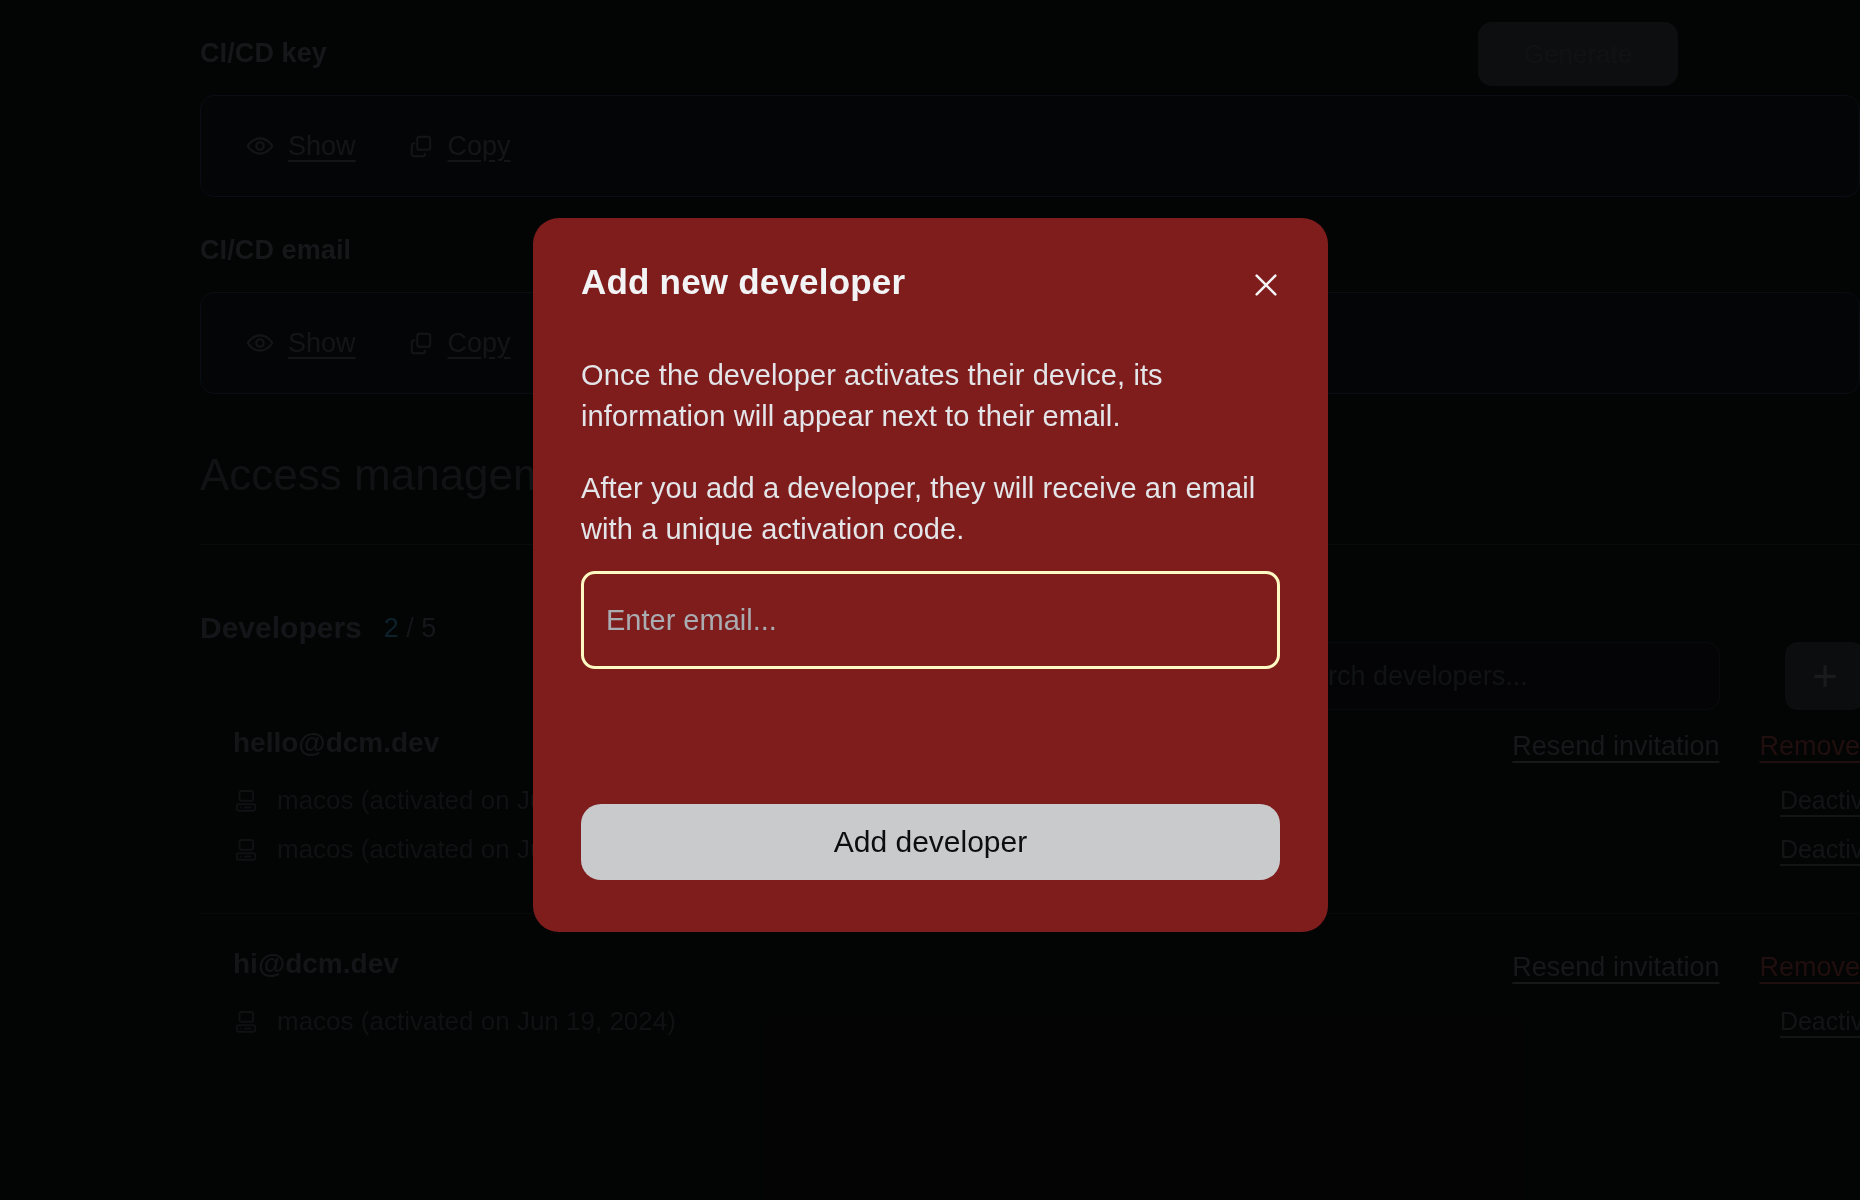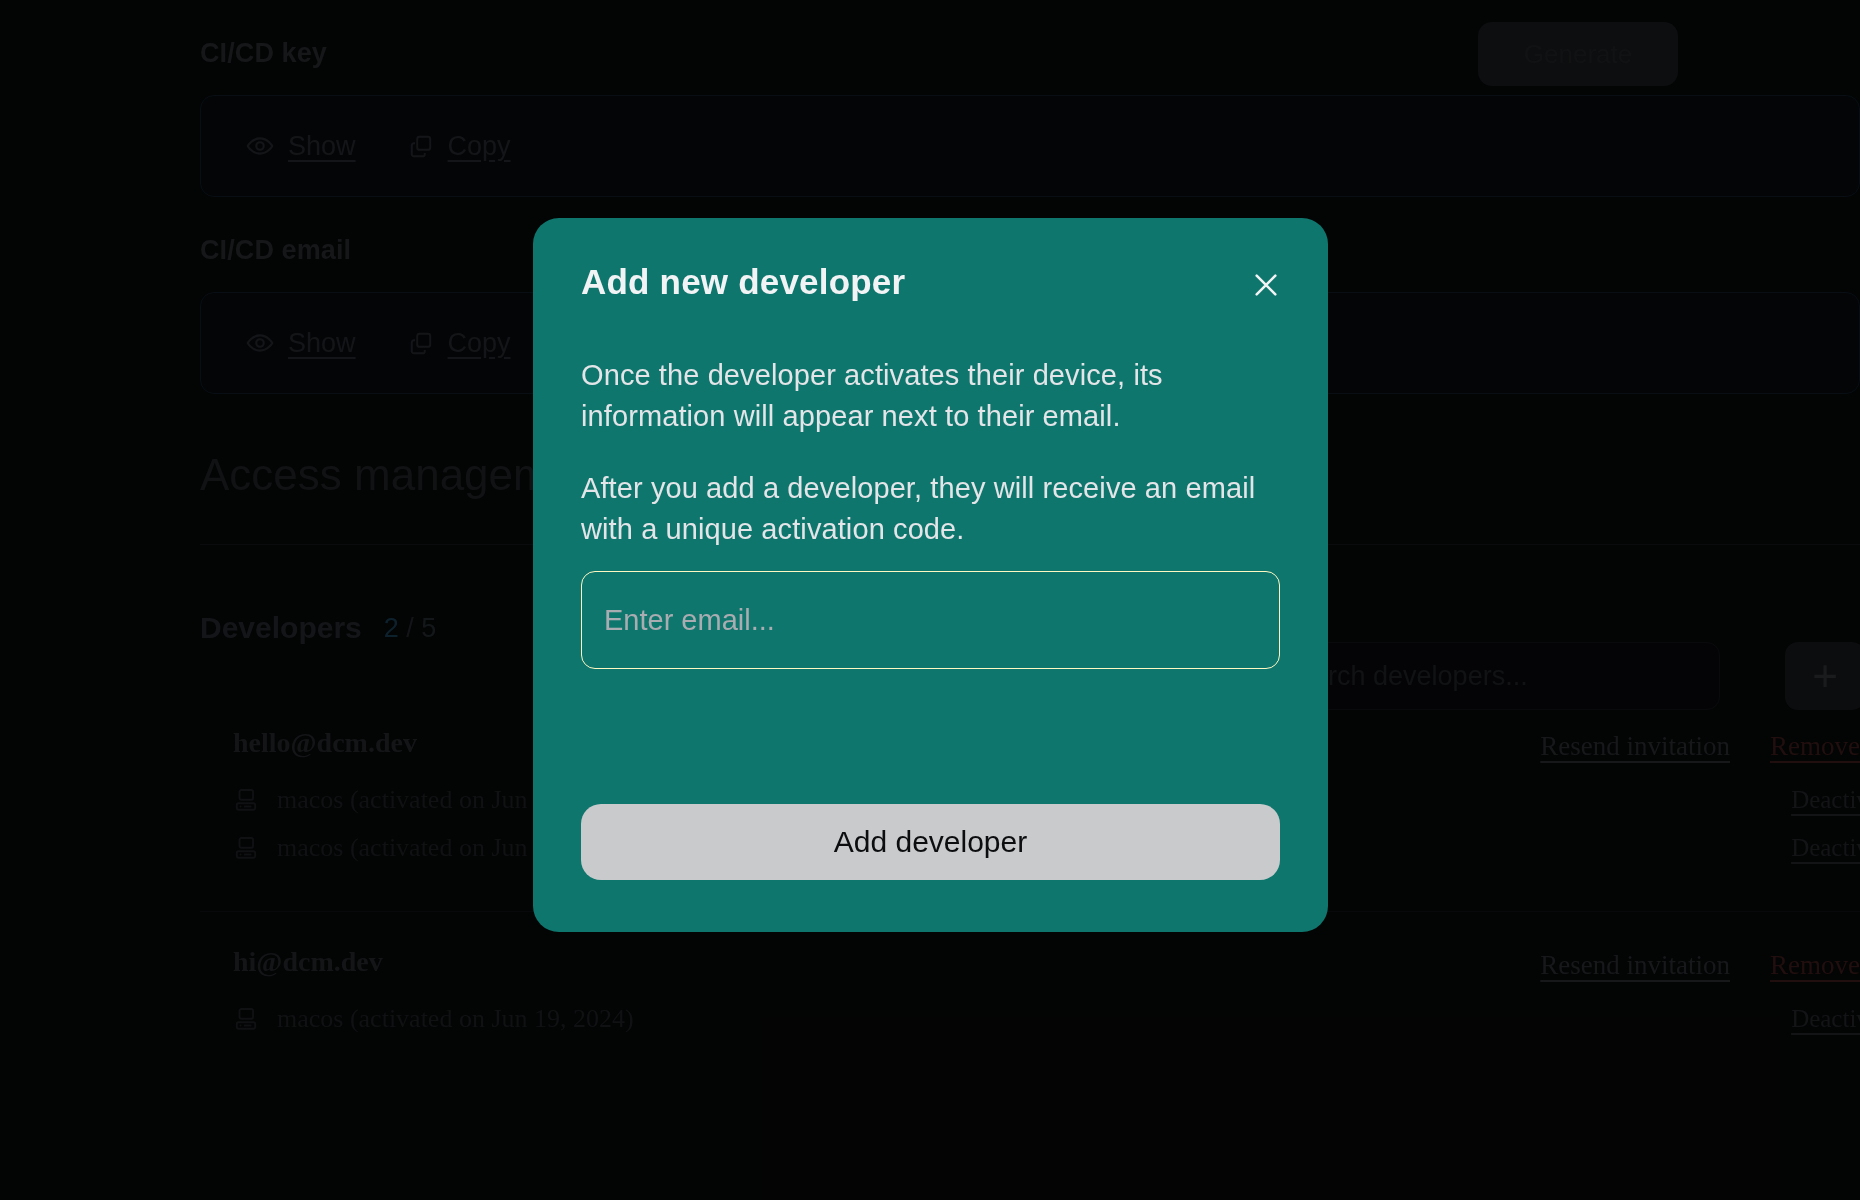--- a/index.html
+++ b/index.html
@@ -150,21 +150,20 @@
     line-height: 1;
     font-weight: 300;
   }
 
   .dev-list { margin-top: 34px; }
 
   .dev-item {
     position: relative;
     padding: 34px 0 30px 33px;
     border-top: 1px solid #131619;
-    font-family: Liberation Serif, serif;
   }
   .dev-item:first-child { border-top: none; }
 
   .dev-email {
     font-size: 28px;
     font-weight: bold;
     color: #2b2f34;
     margin-bottom: 26px;
   }
 
@@ -213,21 +212,21 @@
     background: rgba(0, 0, 0, 0.55);
   }
 
   
   .modal {
     position: absolute;
     left: 533px;
     top: 218px;
     width: 795px;
     height: 714px;
-    background: #0f766e;
+    background: #7f1d1d;
     border-radius: 26px;
     padding: 44px 48px 0 48px;
     display: flex;
     flex-direction: column;
   }
 
   .modal-head {
     display: flex;
     align-items: flex-start;
     justify-content: space-between;
@@ -256,21 +255,21 @@
     line-height: 1.4;
     color: #e3e5e8;
     margin-bottom: 32px;
     letter-spacing: 0.1px;
   }
   .modal-para:last-of-type { margin-bottom: 0; }
 
   .email-input {
     margin-top: 22px;
     height: 98px;
-    border: 1px solid #fef9c3;
+    border: 3px solid #fef9c3;
     border-radius: 14px;
     background: transparent;
     width: 100%;
     padding: 0 22px;
     font-size: 29px;
     color: #e7e9ec;
     font-family: "Liberation Sans", sans-serif;
     outline: none;
   }
   .email-input::placeholder { color: #a9acb1; opacity: 1; }

